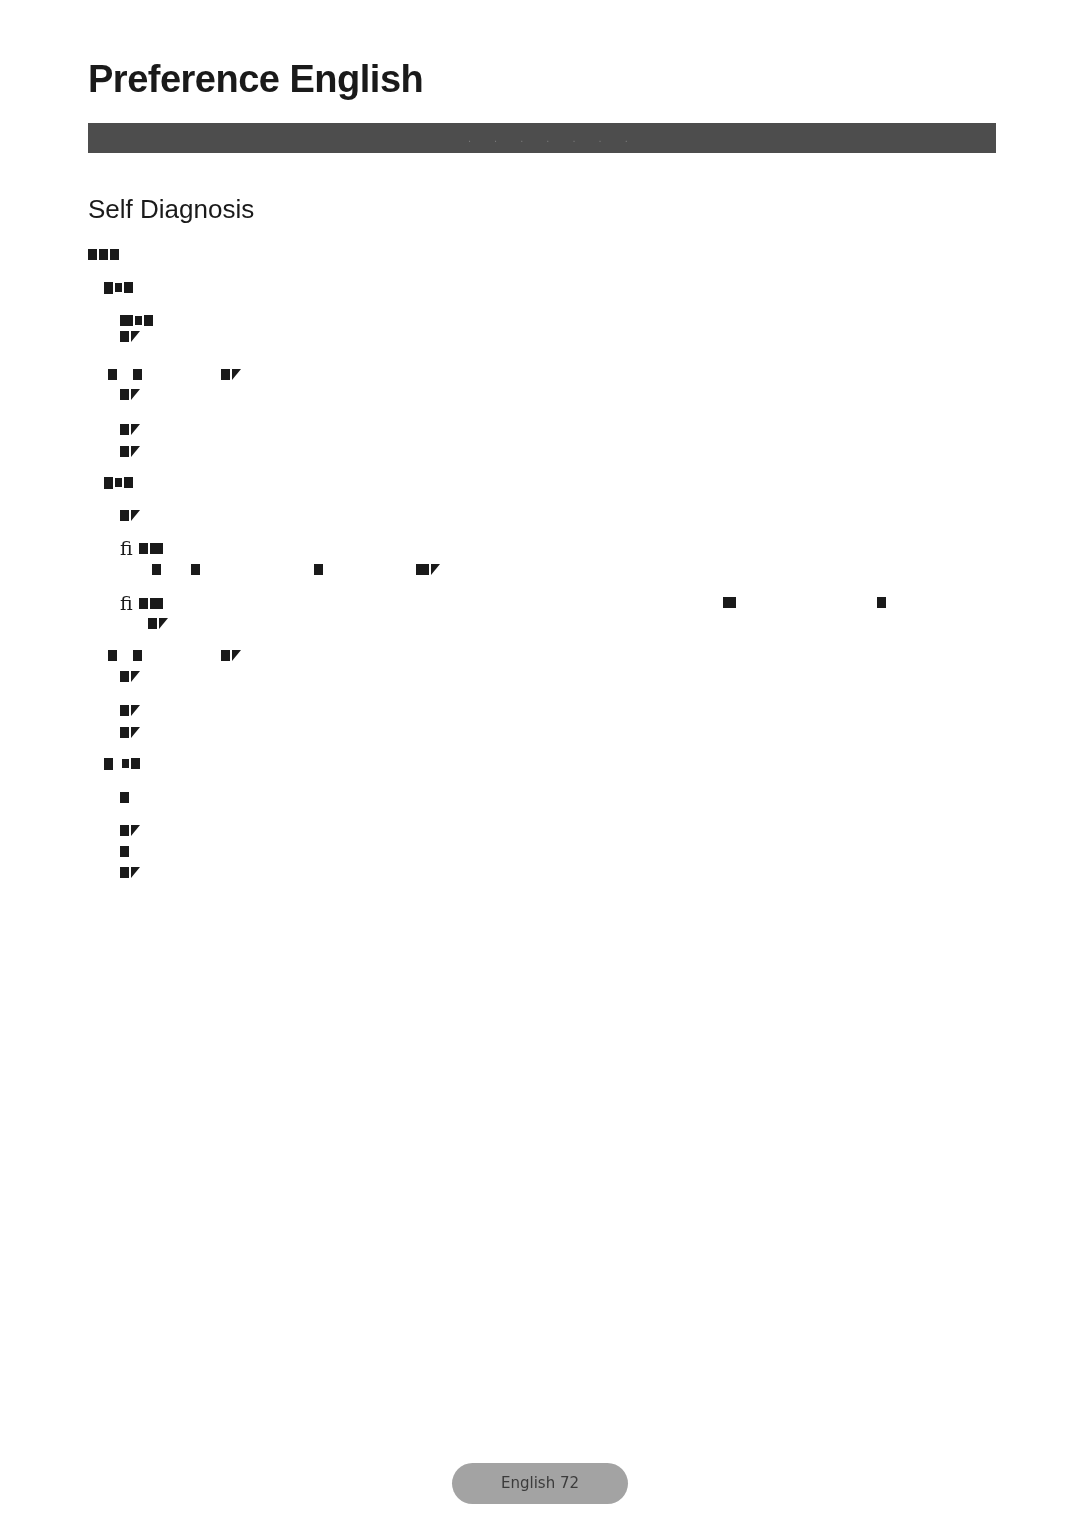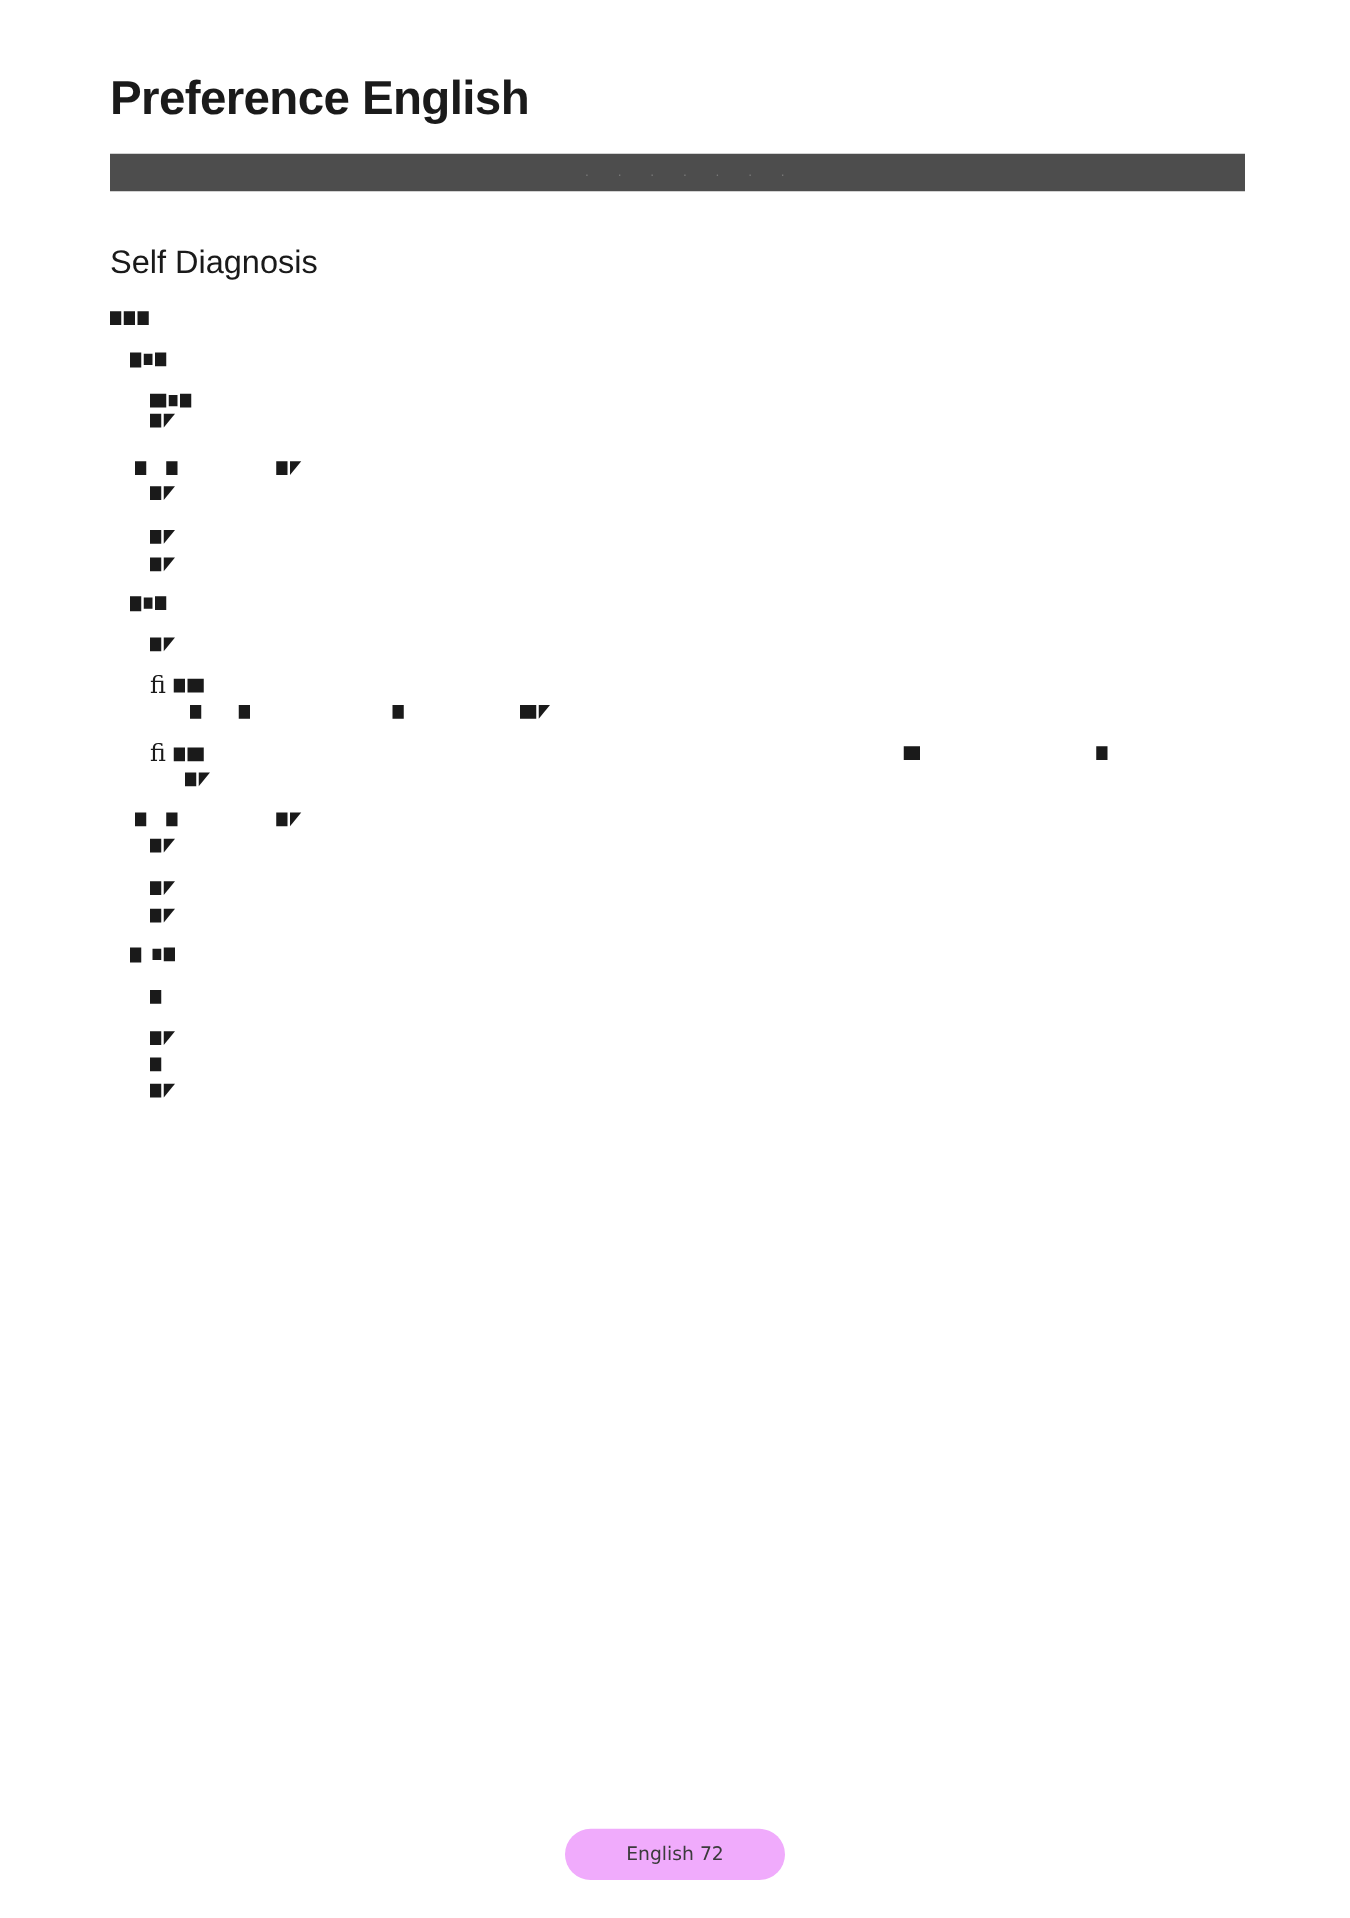--- a/index.html
+++ b/index.html
@@ -119,21 +119,21 @@
     vertical-align: middle;
   }
 
   
   .footer-pill {
     position: absolute;
     left: 452px;
     top: 1463px;
     width: 176px;
     height: 41px;
-    background: #f0abfc;
+    background: #a3a3a3;
     border-radius: 21px;
   }
   .footer-text {
     position: absolute;
     left: 0;
     top: 0;
     width: 176px;
     height: 41px;
     line-height: 41px;
     text-align: center;

